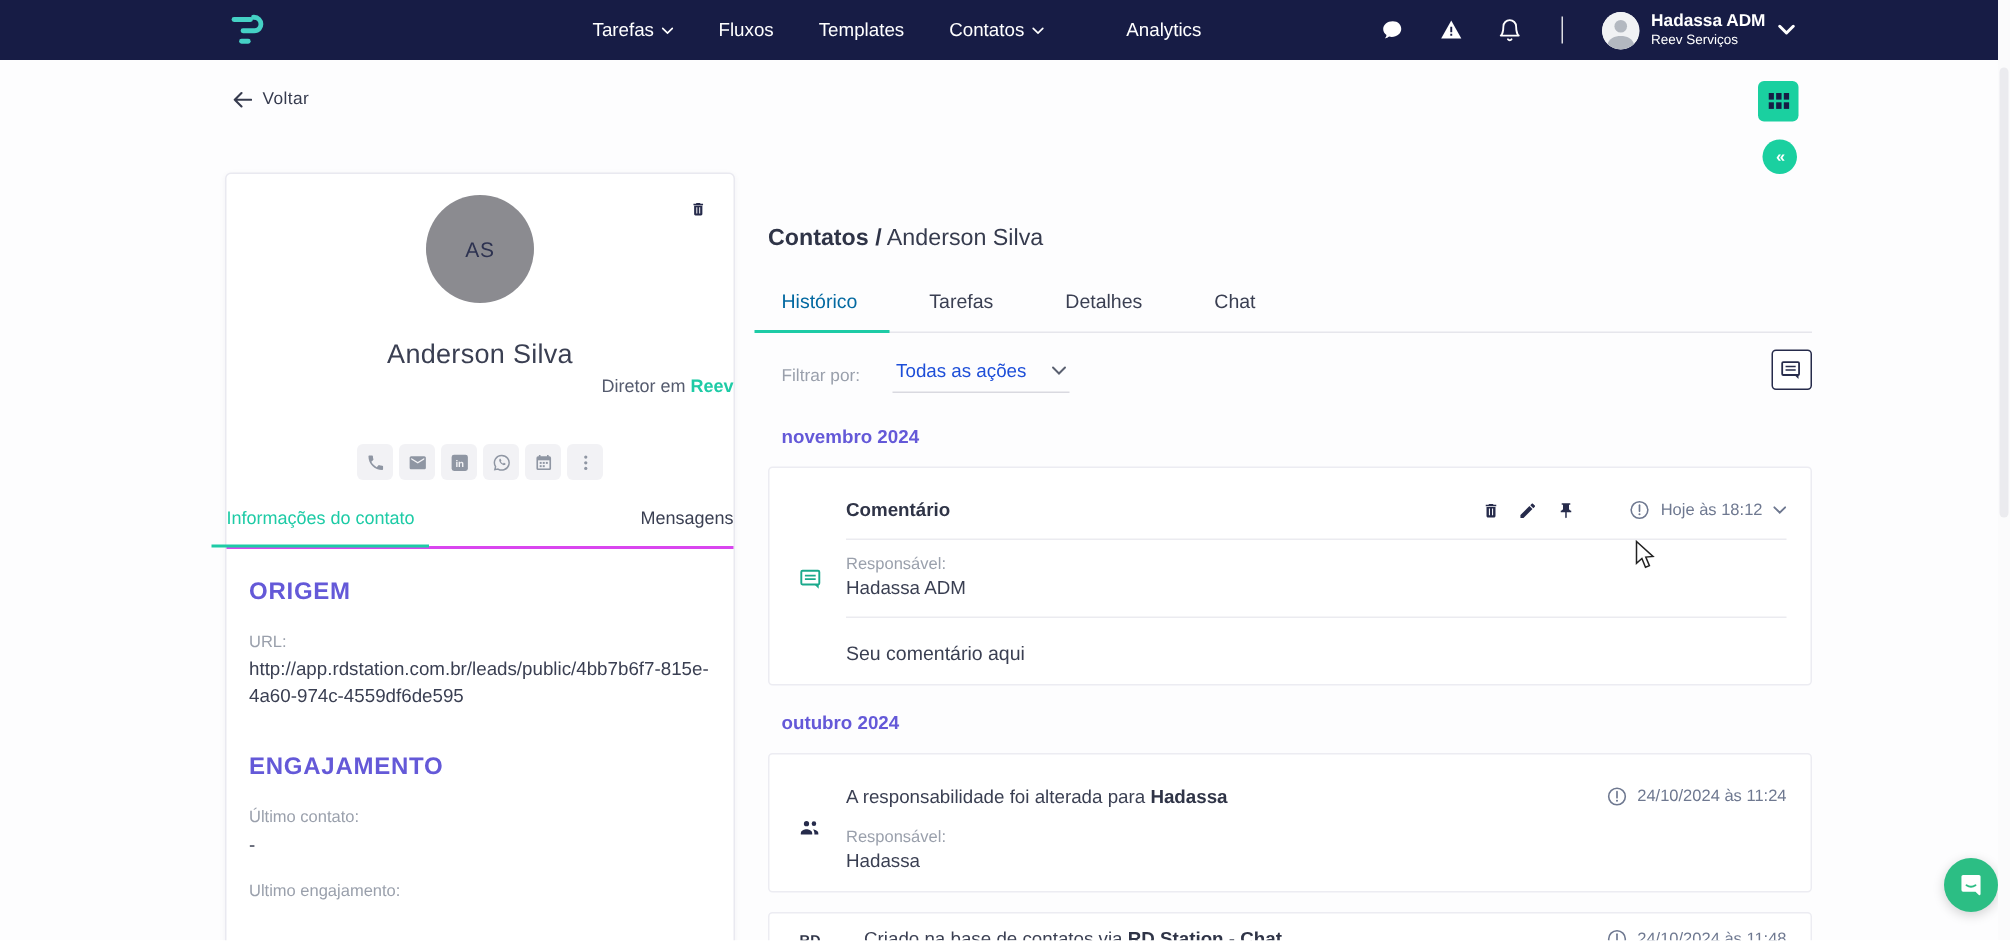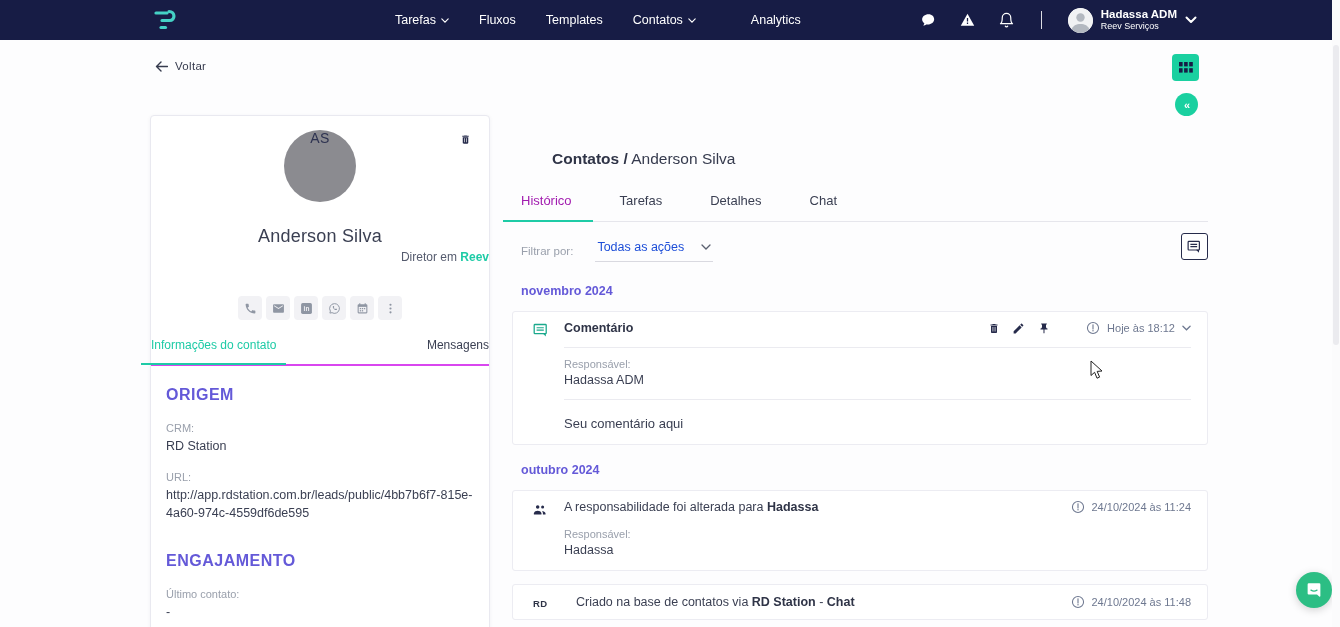--- a/index.html
+++ b/index.html
@@ -30,21 +30,21 @@
     background:#1ad0a0; display:flex; align-items:center; justify-content:center; cursor:pointer; }
   .collapse-btn { position:absolute; left:1175px; top:93px; width:23px; height:23px; border-radius:50%;
     background:#1ad0a0; color:#fff; display:flex; align-items:center; justify-content:center;
     font-size:11px; font-weight:bold; cursor:pointer; letter-spacing:-1px; }
 
   
   .contact-card { position:absolute; left:150px; top:115px; width:340px; height:545px;
     background:#fff; border:1px solid #e9e9f0; border-radius:4px; box-shadow:0 1px 4px rgba(30,34,70,.05); }
   .card-trash { position:absolute; right:18px; top:17px; width:11px; height:13px; cursor:pointer; }
   .avatar-big { position:absolute; left:133px; top:14px; width:72px; height:72px; border-radius:50%;
-    background:#8b8b90; display:flex; justify-content:center;
+    background:#8b8b90; display:flex; align-items:center; justify-content:center;
     color:#2d3250; font-size:14px; letter-spacing:.5px; }
   .contact-name { position:absolute; left:0; top:110px; width:100%; text-align:center;
     font-size:18px; color:#3a3f52; letter-spacing:.2px; }
   .contact-role { position:absolute; left:0; top:134px; width:100%; text-align:right; font-size:12px; color:#555b6e; }
   .contact-role .company { color:#1ecba6; font-weight:bold; }
   .action-row { position:absolute; left:0; top:180px; width:100%; display:flex; justify-content:center; gap:4px; }
   .action-pill { width:24px; height:24px; border-radius:4px; background:#f2f2f5; display:flex;
     align-items:center; justify-content:center; cursor:pointer; }
   .card-tabs { position:absolute; left:0; top:222px; width:100%; height:28px; display:flex;
     justify-content:space-between; gap:22px; border-bottom:2px solid #d946ef; }
@@ -54,36 +54,36 @@
   .card-body { position:absolute; left:15px; top:270px; width:310px; }
   .sec-title { color:#6459d8; font-size:16px; font-weight:bold; letter-spacing:.5px; margin-bottom:18px; }
   .field { margin-bottom:16px; }
   .field-label { color:#9aa0ac; font-size:11px; margin-bottom:3px; }
   .field-value { color:#3a3f52; font-size:12.5px; line-height:1.45; word-break:break-all; }
   .sec-gap { height:14px; }
 
   
   .main-panel { position:absolute; left:512px; top:150px; width:696px; }
   .breadcrumb { font-size:15.5px; color:#363b4e; }
-  .breadcrumb .bc-section { font-weight:bold; color:#2f3447;margin-left:40px; }
+  .breadcrumb .bc-section { font-weight:bold; color:#2f3447; }
   .main-tabs { margin-top:25px; display:flex; gap:30px; border-bottom:1px solid #e6e6ec; position:relative; }
   .main-tab { font-size:13px; color:#3a3f52; padding:0 9px 13px 9px; cursor:pointer; position:relative; }
-  .main-tab.active { color:#a21caf; }
+  .main-tab.active { color:#0369a1; }
   .main-tab.active::after { content:""; position:absolute; left:-9px; right:-12px; bottom:-1px; height:2.5px; background:#1ecba6; }
   .filter-row { margin-top:14px; display:flex; align-items:center; position:relative; height:30px; }
   .filter-label { color:#9aa0ac; font-size:11.5px; margin-left:9px; }
   .filter-select { margin-left:22px; width:118px; display:flex; align-items:center; justify-content:space-between;
     border-bottom:1px solid #d9d9e0; padding:0 2px 7px 2px; cursor:pointer; }
   .filter-select-value { color:#1d4ed8; font-size:12.5px; }
   .comment-btn { position:absolute; right:0; top:-3px; width:27px; height:27px; border:1.5px solid #262b4b;
     border-radius:3px; display:flex; align-items:center; justify-content:center; cursor:pointer; background:#fff; }
   .month-label { color:#6459d8; font-size:12.5px; font-weight:bold; margin:18px 0 0 9px; }
 
   .tl-card { background:#fff; border:1px solid #ececf2; border-radius:3px; margin-top:13px; display:flex;
-    padding:9px 16px 13px 20px; }
+    padding:21px 16px 13px 20px;align-items:center; }
   .tl-icon-col { width:31px; padding-top:2px; }
   .tl-content { flex:1; min-width:0; }
   .tl-head { display:flex; align-items:center; padding-bottom:12px; border-bottom:1px solid #ebebf0; }
   .tl-head.no-border { border-bottom:none; padding-bottom:0; }
   .tl-title { font-size:12.5px; font-weight:bold; color:#2f3447; }
   .tl-text { font-size:12.5px; color:#3a3f52; }
   .tl-text b { color:#2f3447; }
   .tl-head-actions { margin-left:auto; display:flex; align-items:center; gap:12px; }
   .tl-act { width:13px; height:13px; cursor:pointer; display:flex; align-items:center; justify-content:center; }
   .tl-meta { margin-left:24px; display:flex; align-items:center; gap:7px; cursor:pointer; }
@@ -260,24 +260,20 @@
             </g>
           </svg>
       </div>
     </div>
     <div class="card-tabs">
       <div class="card-tab active">Informações do contato</div>
       <div class="card-tab">Mensagens</div>
     </div>
     <div class="card-body">
       <div class="sec-title">ORIGEM</div>
-      <div class="field">
-        <div class="field-label">CRM:</div>
-        <div class="field-value">RD Station</div>
-      </div>
       <div class="field">
         <div class="field-label">URL:</div>
         <div class="field-value">http://app.rdstation.com.br/leads/public/4bb7b6f7-815e-4a60-974c-4559df6de595</div>
       </div>
       <div class="sec-gap"></div>
       <div class="sec-title">ENGAJAMENTO</div>
       <div class="field">
         <div class="field-label">Último contato:</div>
         <div class="field-value">-</div>
       </div>

